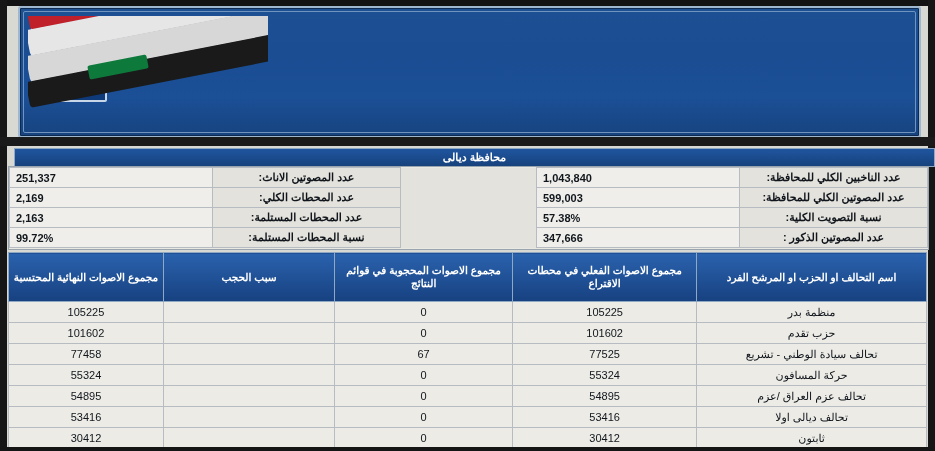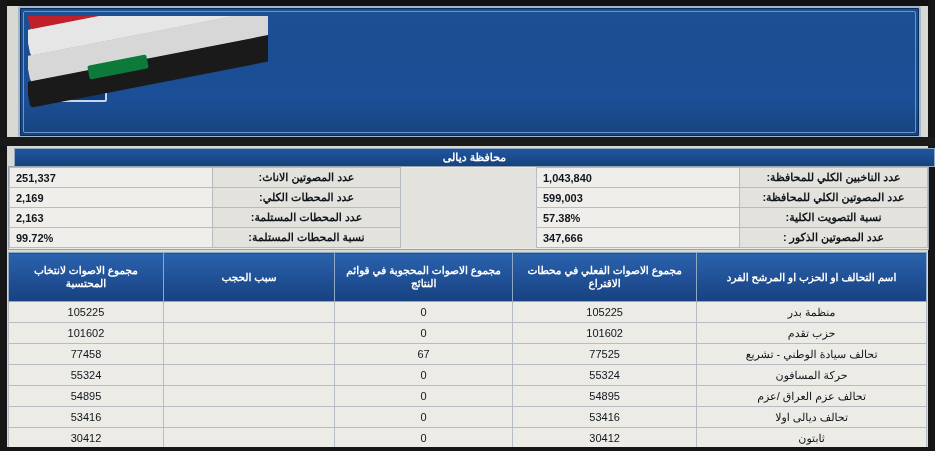--- a/index.html
+++ b/index.html
@@ -325,21 +325,21 @@
   </div>
 
   <div class="results">
     <table>
       <thead>
         <tr>
           <th class="col-name">اسم التحالف او الحزب او المرشح الفرد</th>
           <th class="col-station">مجموع الاصوات الفعلي في محطات الاقتراع</th>
           <th class="col-blocked">مجموع الاصوات المحجوبة في قوائم النتائج</th>
           <th class="col-reason">سبب الحجب</th>
-          <th class="col-final">مجموع الاصوات لانتخاب المحتسبة</th>
+          <th class="col-final">مجموع الاصوات النهائية المحتسبة</th>
         </tr>
       </thead>
       <tbody>
         <tr>
           <td class="col-name">منظمة بدر</td>
           <td class="col-station">105225</td>
           <td class="col-blocked">0</td>
           <td class="col-reason"></td>
           <td class="col-final">105225</td>
         </tr>

